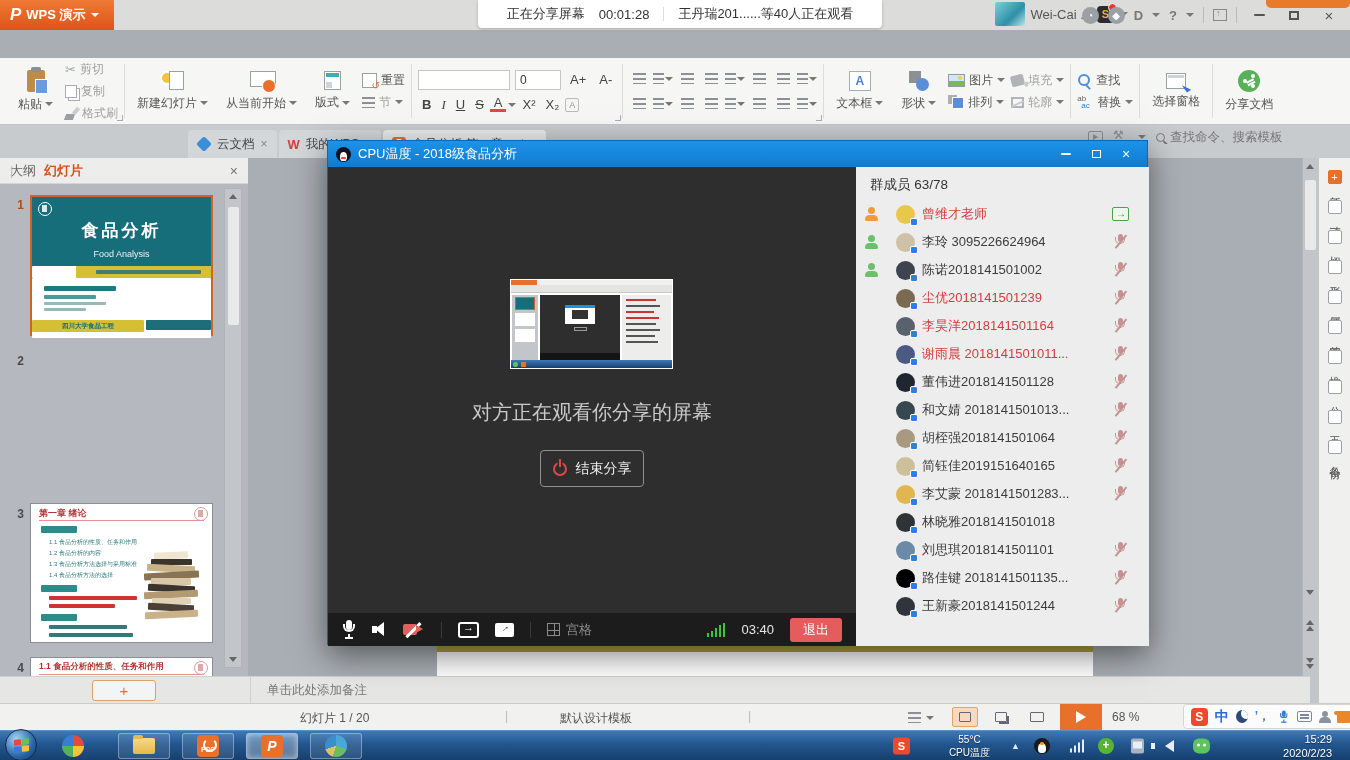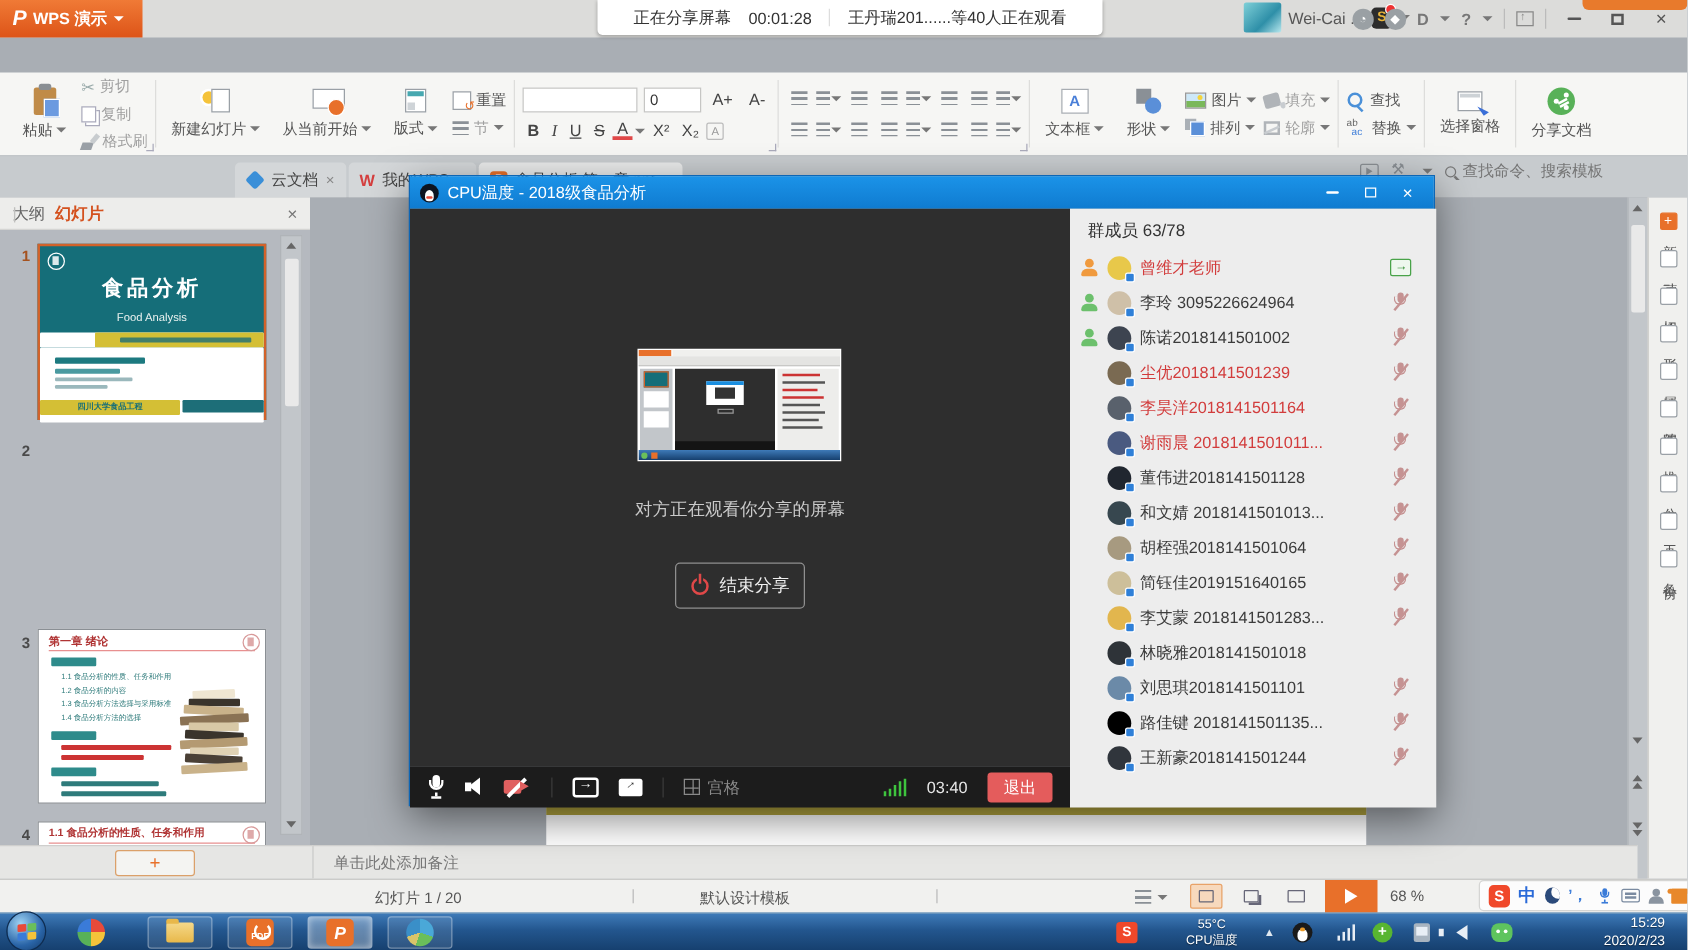--- a/index.html
+++ b/index.html
@@ -146,21 +146,21 @@
   .thumb.sel{border:2px solid #d2622a}
   .tlogo{position:absolute;width:14px;height:14px;border-radius:50%;border:1.5px solid #fff}
   .tlogo::after{content:"";position:absolute;left:3px;top:2px;width:5px;height:7px;background:#fff;opacity:.85}
   .tlogo.pk{border-color:#d89a9a}
   .tlogo.pk::after{background:#d89a9a}
   .t1title{position:absolute;left:0;right:0;top:22px;text-align:center;color:#fff;font-weight:bold;font-size:17px;letter-spacing:3px}
   .t1sub{position:absolute;left:0;right:0;top:52px;text-align:center;color:#eaf2f0;font-size:9px}
   .ttitle{position:absolute;left:8px;top:3px;font-size:8.5px;font-weight:bold;color:#b03434;white-space:nowrap}
   .tline{position:absolute;left:8px;right:8px;top:16px;height:1px;background:#e89090}
   .bar{position:absolute;border-radius:1px}
-  .mrow{position:relative;height:28px;display:flex;align-items:center;padding-left:30px}
+  .mrow{position:relative;height:28px;display:flex;align-items:center;padding-left:40px}
   
   .mainarea{position:absolute;left:248px;top:158px;width:1054px;height:518px;background:#a9aeb4}
   .slidestrip{position:absolute;left:189px;top:487px;width:656px;height:31px;background:#fff;border-top:7px solid #b1a33e}
   .vscroll{position:absolute;left:1302px;top:158px;width:16px;height:545px;background:#c2c6ca;border-left:1px solid #b2b6ba}
   .vthumb{position:absolute;left:2px;top:22px;width:11px;height:70px;background:#e9e9e9;border-radius:2px}
   .tri-u{width:0;height:0;border-left:4px solid transparent;border-right:4px solid transparent;border-bottom:5px solid #666}
   .tri-d{width:0;height:0;border-left:4px solid transparent;border-right:4px solid transparent;border-top:5px solid #666}
   .vsb{position:absolute;left:3px;display:flex;flex-direction:column;align-items:center;gap:1px}
 
   
@@ -236,21 +236,21 @@
   .qq-title .qb{width:26px;height:17px;display:flex;align-items:center;justify-content:center;color:#fff}
   .qq-title .qb .bar{width:10px;height:2px;background:#fff}
   .qq-title .qb .box{width:9px;height:8px;border:1.5px solid #fff}
   .qq-title .qb .x{font-size:14px;line-height:1}
   .peng2{width:15px;height:15px;background:#0d1420;border-radius:50%;position:relative;flex:none}
   .peng2::before{content:"";position:absolute;left:4px;top:5px;width:7px;height:9px;background:#fff;border-radius:50% 50% 40% 40%}
   .peng2::after{content:"";position:absolute;left:5px;top:10px;width:5px;height:2px;background:#e84a3a;border-radius:1px}
   .qq-main{position:absolute;left:0;top:26px;width:528px;height:446px;background:#2e2e2e}
   .preview{position:absolute;left:182px;top:112px;width:163px;height:90px;background:#fff;padding:1px}
   .pv{position:absolute}
-  .qq-caption{position:absolute;left:0;top:232px;width:100%;text-align:center;color:#c9c9c9;font-size:14px}
+  .qq-caption{position:absolute;left:0;top:232px;width:100%;text-align:center;color:#c9c9c9;font-size:20px}
   .endbtn{position:absolute;left:212px;top:283px;width:104px;height:37px;border:1px solid #8f8f8f;border-radius:4px;display:flex;align-items:center;justify-content:center;gap:9px;color:#eee;font-size:14px}
   .pwr{width:14px;height:14px;border:2px solid #e04848;border-radius:50%;position:relative}
   .pwr::after{content:"";position:absolute;left:4px;top:-5px;width:2.5px;height:8px;background:#e04848;box-shadow:0 0 0 1.5px #2e2e2e}
   .qq-toolbar{position:absolute;left:0;top:472px;width:528px;height:33px;background:#1c1c1c;display:flex;align-items:center;padding:0 14px;gap:16px}
   .qdiv{width:1px;height:16px;background:#3a3a3a}
   .qmic{width:14px;height:20px;position:relative}
   .qmic .b{position:absolute;left:4px;top:0;width:6px;height:10px;background:#fff;border-radius:3px}
   .qmic .a{position:absolute;left:1px;top:4px;width:12px;height:8px;border:2px solid #fff;border-top:none;border-radius:0 0 7px 7px}
   .qmic .st{position:absolute;left:6px;top:14px;width:2px;height:3px;background:#fff}
   .qmic .f{position:absolute;left:3px;top:17px;width:8px;height:2px;background:#fff}

